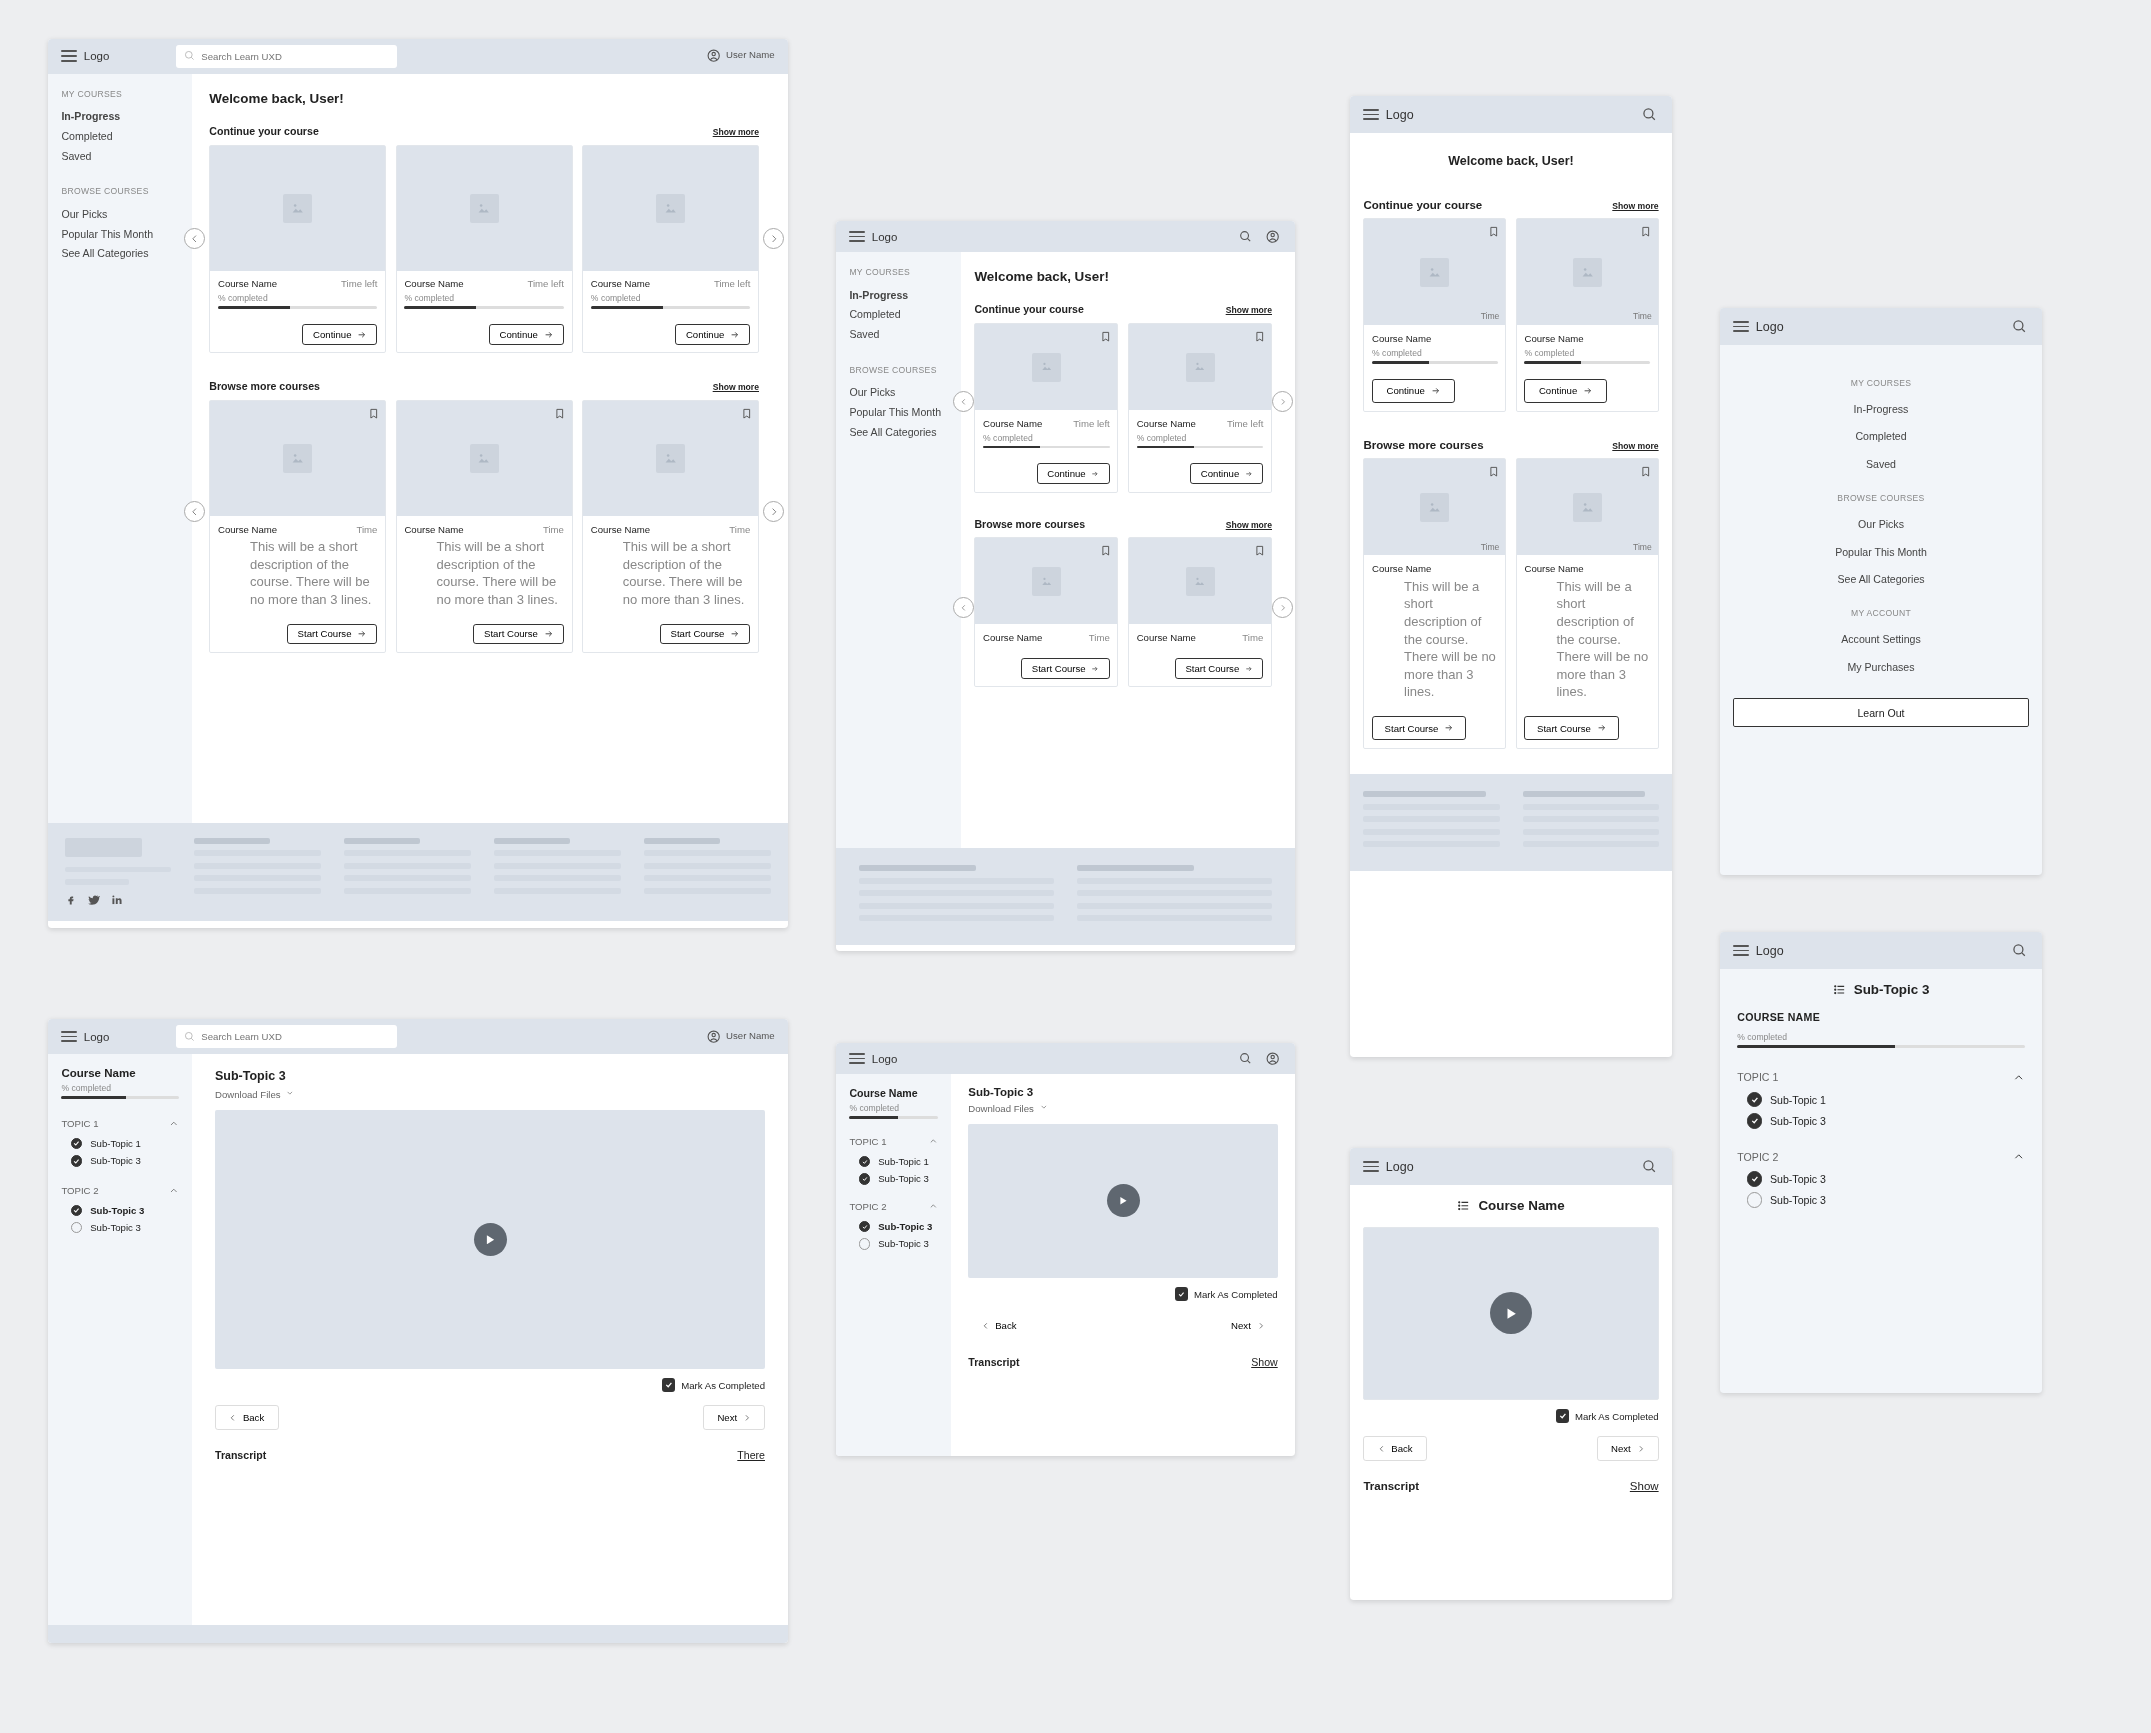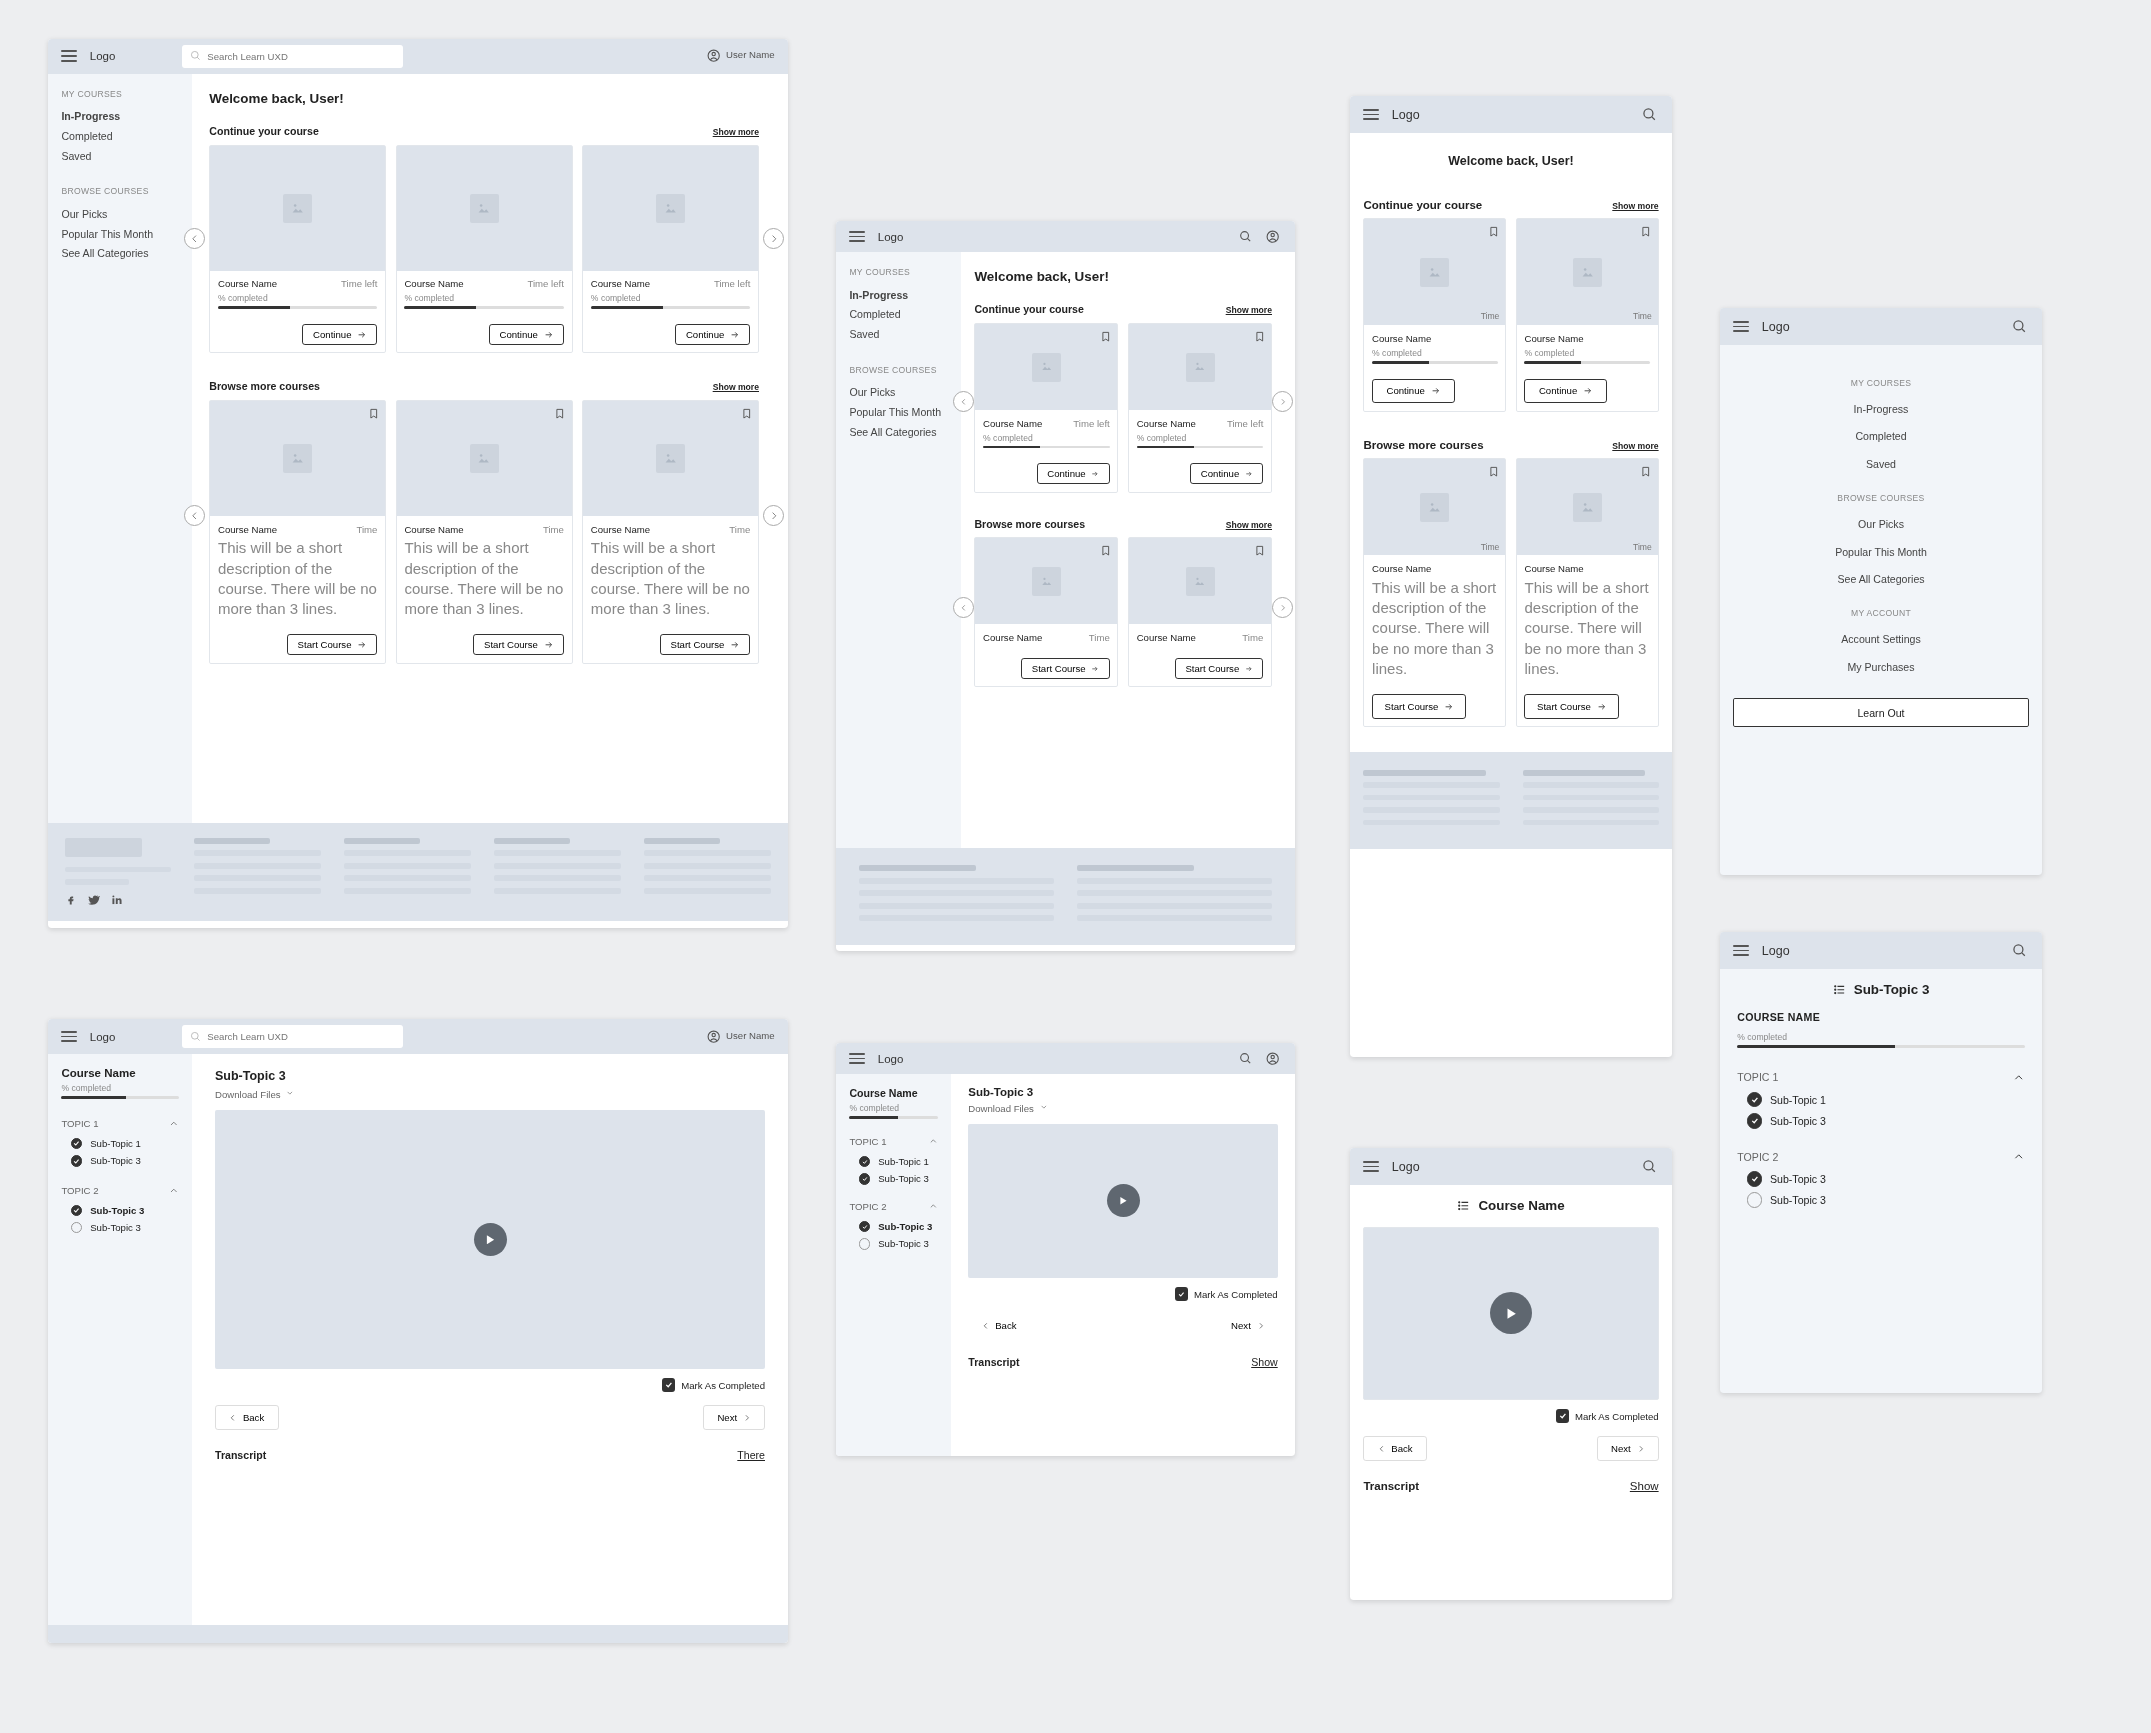--- a/index.html
+++ b/index.html
@@ -2,21 +2,21 @@
 <html><head>
 <meta charset="utf-8">
 <style>
 * { box-sizing: border-box; margin: 0; padding: 0; }
 body { background: #edeef0; font-family: -apple-system, Helvetica, Arial, sans-serif; padding: 29px; font-size: 9.6px; color: #222; }
 .canvas { position: relative; width: 2094px; height: 1681px; }
 .frame { position: absolute; background: #fff; border-radius: 3.8px; box-shadow: 0 1.9px 5.8px rgba(0,0,0,.12); overflow: hidden; }
 .topbar { background: #dde3eb; display: flex; align-items: center; padding: 0 13.4px; }
 .ham { width: 15.4px; height: 11.5px; display: flex; flex-direction: column; justify-content: space-between; cursor: pointer; }
 .ham span { height: 1.9px; background: #555; border-radius: 1px; }
-.logo { font-size: 11.5px; color: #333; margin-left: 13px; }
+.logo { font-size: 11.5px; color: #333; margin-left: 7px; }
 .search-box { background: #fff; border-radius: 2.9px; height: 23px; display: flex; align-items: center; padding: 0 7.7px; gap: 5.8px; color: #bbb; }
 .search-box input { border: none; outline: none; font-size: 9.6px; color: #666; flex: 1; }
 .spacer { flex: 1; }
 .user-pill { display: flex; align-items: flex-start; gap: 5.8px; font-size: 9.6px; color: #555; }
 .icon-btn { width: 17.3px; height: 17.3px; display: flex; align-items: center; justify-content: center; color: #555; cursor: pointer; }
 .sidebar { background: #f2f5f9; padding: 15.4px 13.4px; }
 .sec-label { font-size: 8.6px; color: #888; letter-spacing: 0.3px; margin-bottom: 7.7px; }
 .nav-item { font-size: 10.6px; color: #444; padding: 3.8px 0; cursor: pointer; }
 .nav-item.bold { font-weight: 600; }
 .h-welcome { font-size: 13.4px; font-weight: 700; padding: 17.3px 0 9.6px; }
@@ -31,21 +31,21 @@
 .bm { position: absolute; top: 5.8px; right: 5.8px; width: 11.5px; height: 13.4px; }
 .time-badge { position: absolute; bottom: 3.8px; right: 5.8px; font-size: 8.6px; color: #777; }
 .card-body { padding: 7.7px; }
 .name-row { display: flex; justify-content: space-between; font-size: 9.6px; }
 .name-row .tl { color: #888; }
 .pc { font-size: 8.6px; color: #888; margin-top: 3.8px; }
 .prog { height: 2.9px; background: #ddd; margin-top: 2.9px; border-radius: 1.9px; overflow: hidden; }
 .prog > div { height: 100%; background: #333; width: 45%; }
 .act-row { display: flex; justify-content: flex-end; margin-top: 15px; }
 .btn-outline { border: 1.2px solid #333; background: #fff; border-radius: 2.9px; padding: 3.8px 9.6px; font-size: 9.6px; display: inline-flex; align-items: center; gap: 5.8px; cursor: pointer; }
-.desc { font-size: 15px; color: #888; line-height: 1.35; margin-top: 3.8px; }
+.desc { font-size: 13px; color: #888; line-height: 1.35; margin-top: 3.8px; margin-left: 32px; }
 .footer { background: #dde3eb; padding: 15.4px 17.3px; display: flex; gap: 23px; }
 .ft-logo { width: 38px; height: 19px; background: #cdd4dd; border-radius: 1.9px; }
 .ft-col { flex: 1; }
 .ft-line { height: 5.8px; background: #bfc7d1; margin-bottom: 6.7px; border-radius: 1.9px; }
 .ft-line.light { background: #d3dae3; }
 .socials { display: flex; gap: 11.5px; margin-top: 9.6px; color: #555; }
 
 .course-side { background: #f2f5f9; padding: 13.4px; }
 .c-name { font-size: 11.5px; font-weight: 700; }
 .topic-row { display: flex; justify-content: space-between; align-items: center; font-size: 9.6px; color: #666; padding: 5.8px 0; cursor: pointer; }

